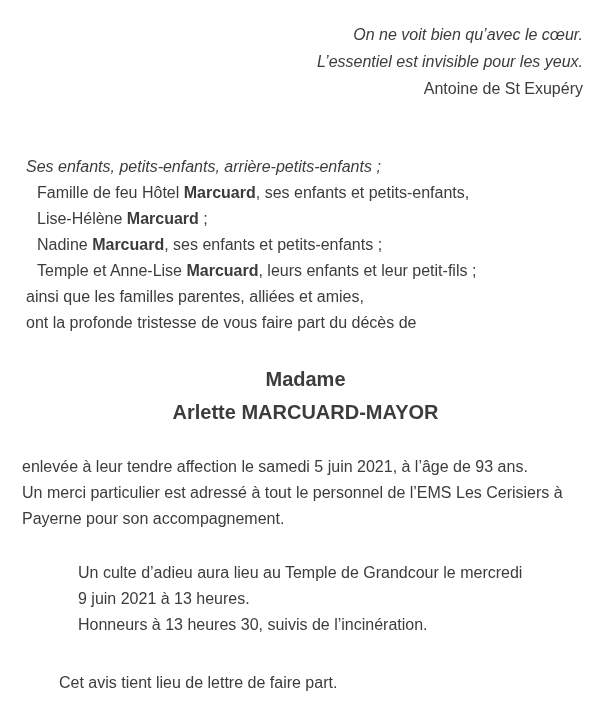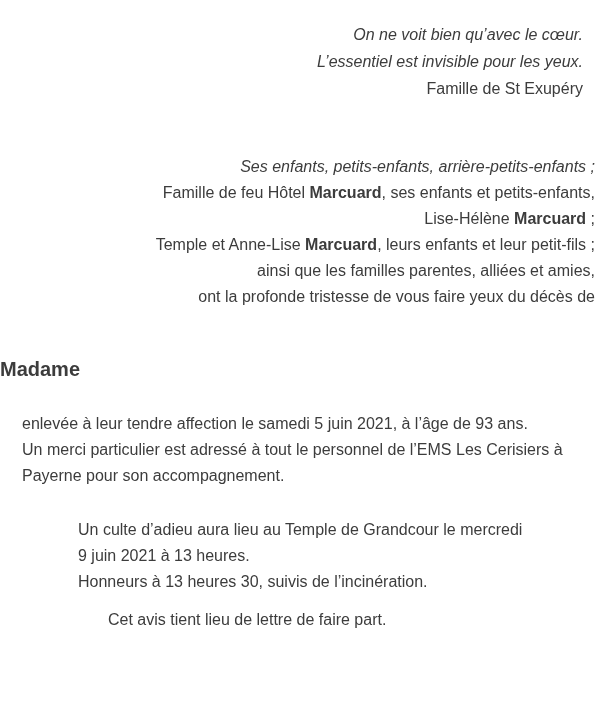--- a/index.html
+++ b/index.html
@@ -21,67 +21,68 @@
     text-align: right;
     padding-right: 28px;
     line-height: 27px;
   }
   .italic { font-style: italic; }
   .bold { font-weight: bold; margin-top: 8px; }
   .family-block {
     margin-top: 52px;
     padding-left: 26px;
     padding-right: 16px;
-    text-align: right;
   }
   .family-block .member-line { padding-left: 11px; }
   .name-block {
-    margin-top: 43px;
-    text-align: left;
+    margin-top: 27px;
+    text-align: center;
     font-weight: bold;
     font-size: 20px;
     line-height: 33px;
   }
   .announcement-block {
     margin-top: 25px;
     padding-left: 22px;
     padding-right: 4px;
   }
   .ceremony-block {
     margin-top: 28px;
     padding-left: 78px;
     padding-right: 24px;
   }
   .footer-notice {
-    margin-top: 12px;
-    padding-left: 108px;
+    margin-top: 32px;
+    padding-left: 59px;
   }
 </style>
 </head>
 <body>
 
 <div class="doc">
 
   <div class="quote-block">
     <div class="italic">On ne voit bien qu’avec le cœur.</div>
     <div class="italic">L’essentiel est invisible pour les yeux.</div>
-    <div>Famille de St Exupéry</div>
+    <div>Antoine de St Exupéry</div>
   </div>
 
   <div class="family-block">
     <div class="italic">Ses enfants, petits-enfants, arrière-petits-enfants ;</div>
     <div class="member-line"><span>Famille de feu Hôtel </span><span class="bold">Marcuard</span><span>, ses enfants et petits-enfants,</span></div>
     <div class="member-line"><span>Lise-Hélène </span><span class="bold">Marcuard</span><span> ;</span></div>
+    <div class="member-line"><span>Nadine </span><span class="bold">Marcuard</span><span>, ses enfants et petits-enfants ;</span></div>
     <div class="member-line"><span>Temple et Anne-Lise </span><span class="bold">Marcuard</span><span>, leurs enfants et leur petit-fils ;</span></div>
     <div>ainsi que les familles parentes, alliées et amies,</div>
-    <div>ont la profonde tristesse de vous faire yeux du décès de</div>
+    <div>ont la profonde tristesse de vous faire part du décès de</div>
   </div>
 
   <div class="name-block">
     <div>Madame</div>
+    <div>Arlette MARCUARD-MAYOR</div>
   </div>
 
   <div class="announcement-block">
     <div>enlevée à leur tendre affection le samedi 5 juin 2021, à l’âge de 93 ans.</div>
     <div>Un merci particulier est adressé à tout le personnel de l’EMS Les Cerisiers à</div>
     <div>Payerne pour son accompagnement.</div>
   </div>
 
   <div class="ceremony-block">
     <div>Un culte d’adieu aura lieu au Temple de Grandcour le mercredi</div>

